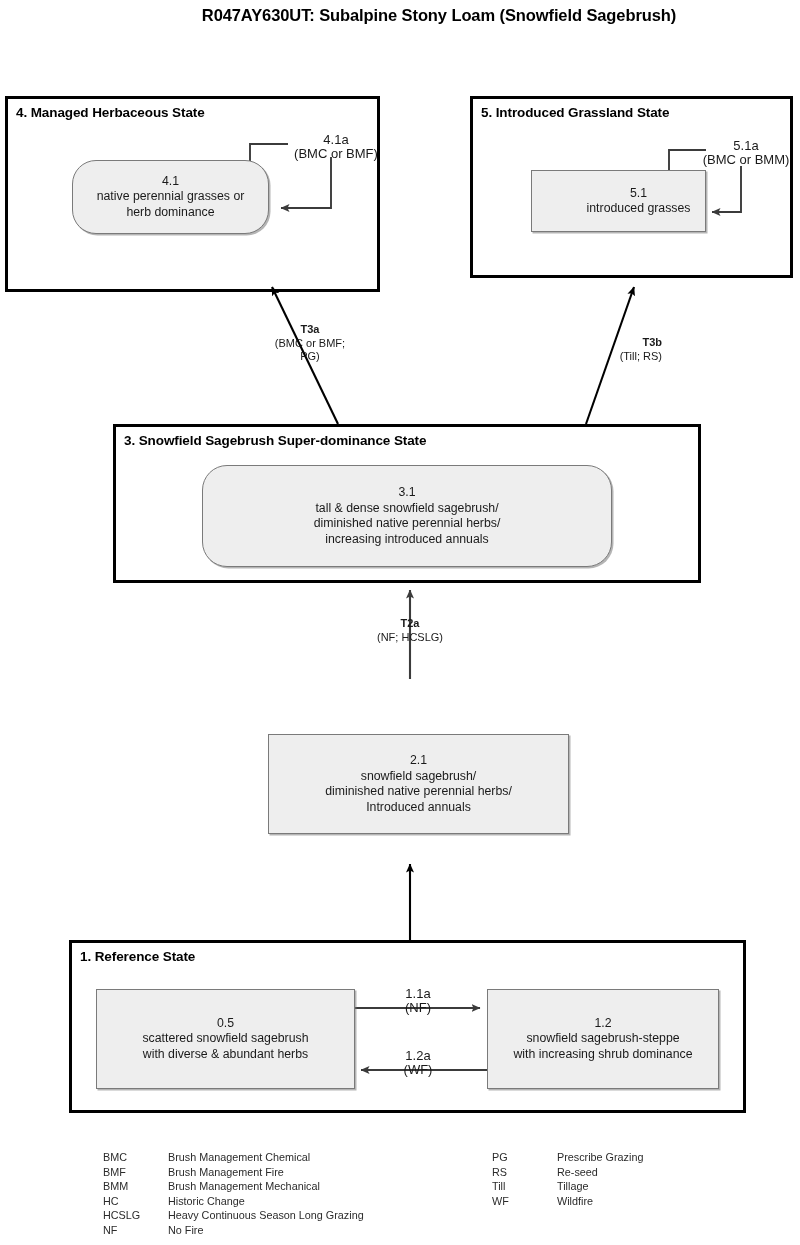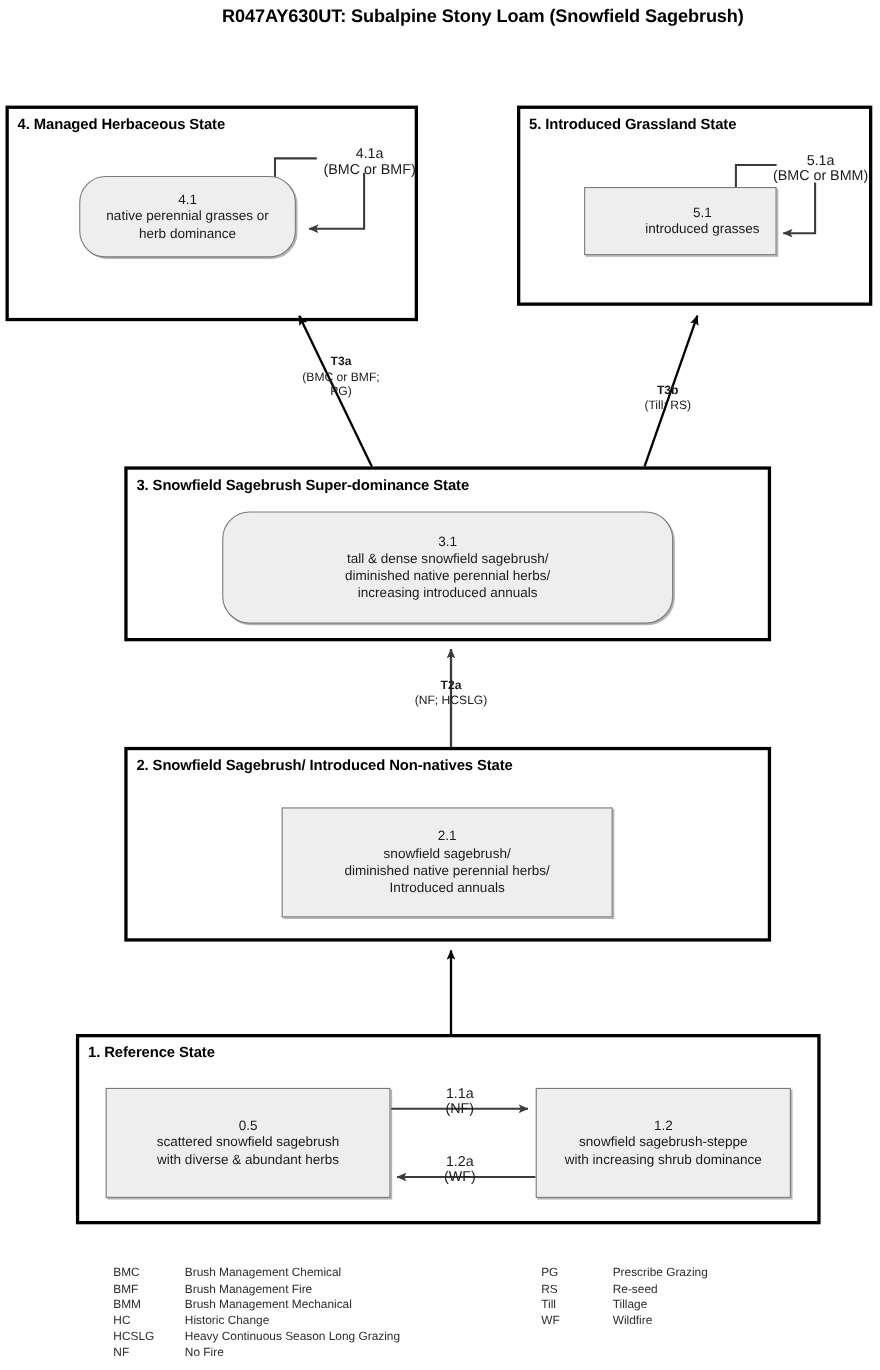--- a/index.html
+++ b/index.html
@@ -210,44 +210,41 @@
   <div class="loop-label" style="left:694px; top:139px; width:104px;">
     <span class="code">5.1a</span>
     <span class="drivers">(BMC or BMM)</span>
   </div>
 
   <div class="trans-label" style="left:255px; top:323px; width:110px;">
     <span class="code">T3a</span>
     <span class="drivers">(BMC or BMF;</span>
     <span class="drivers">PG)</span>
   </div>
-  <div class="trans-label" style="left:552px; top:349px; width:110px;">
+  <div class="trans-label" style="left:552px; top:336px; width:110px;text-align:right;">
     <span class="code">T3b</span>
     <span class="drivers">(Till; RS)</span>
   </div>
 
   <div class="state-box" style="left:113px; top:424px; width:588px; height:159px;">
     <div class="state-title">3. Snowfield Sagebrush Super-dominance State</div>
   </div>
   <div class="phase-box" style="left:202px; top:465px; width:410px; height:102px;border-radius:25px;">
     <span class="phase-id">3.1</span>
     <span class="phase-desc">tall &amp; dense snowfield sagebrush/</span>
     <span class="phase-desc">diminished native perennial herbs/</span>
     <span class="phase-desc">increasing introduced annuals</span>
   </div>
 
   <div class="trans-label" style="left:350px; top:617px; width:120px;">
     <span class="code">T2a</span>
     <span class="drivers">(NF; HCSLG)</span>
   </div>
 
-  <div class="state-box" style="left:113px; top:679px; width:588px; height:177px;">
-    <div class="state-title">2. Snowfield Sagebrush/ Introduced Non-natives State</div>
-  </div>
-  <div class="phase-box" style="left:256px; top:734px; width:301px; height:100px;">
+  <div class="phase-box" style="left:268px; top:734px; width:301px; height:100px;">
     <span class="phase-id">2.1</span>
     <span class="phase-desc">snowfield sagebrush/</span>
     <span class="phase-desc">diminished native perennial herbs/</span>
     <span class="phase-desc">Introduced annuals</span>
   </div>
 
 
   <div class="state-box" style="left:69px; top:940px; width:677px; height:173px;">
     <div class="state-title">1. Reference State</div>
   </div>

